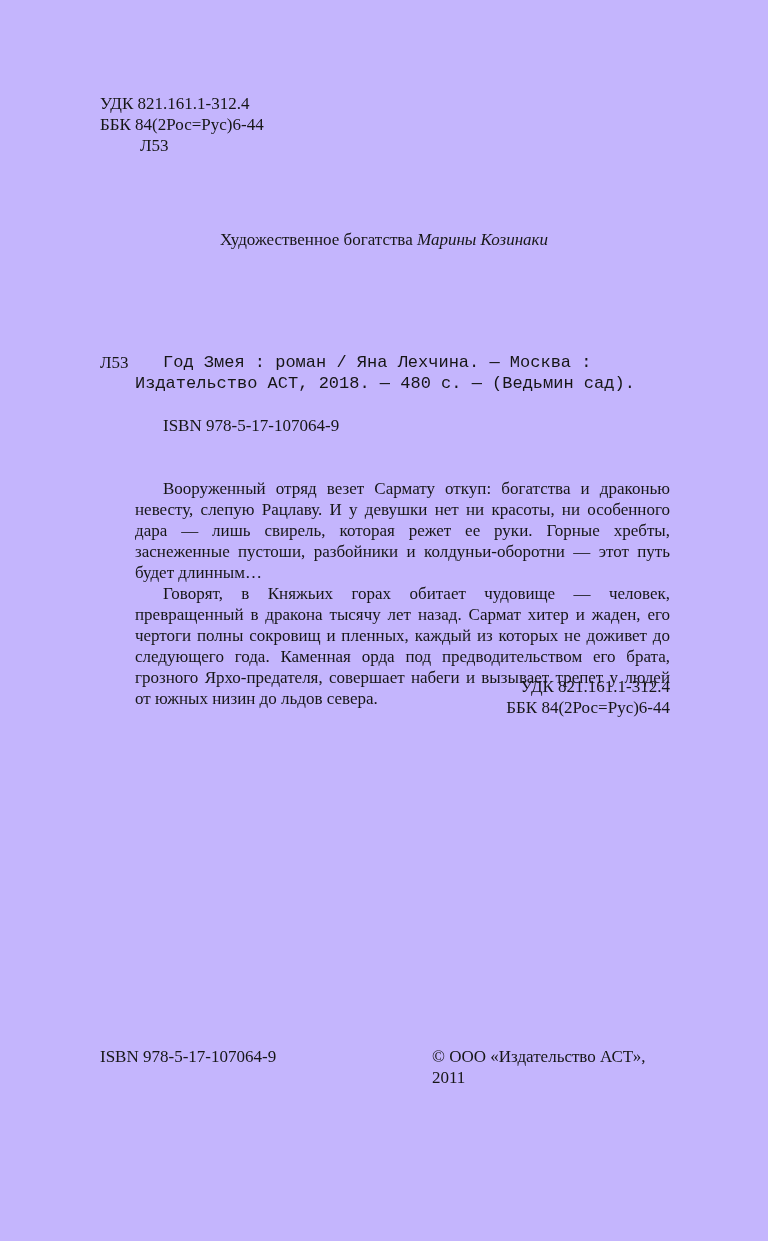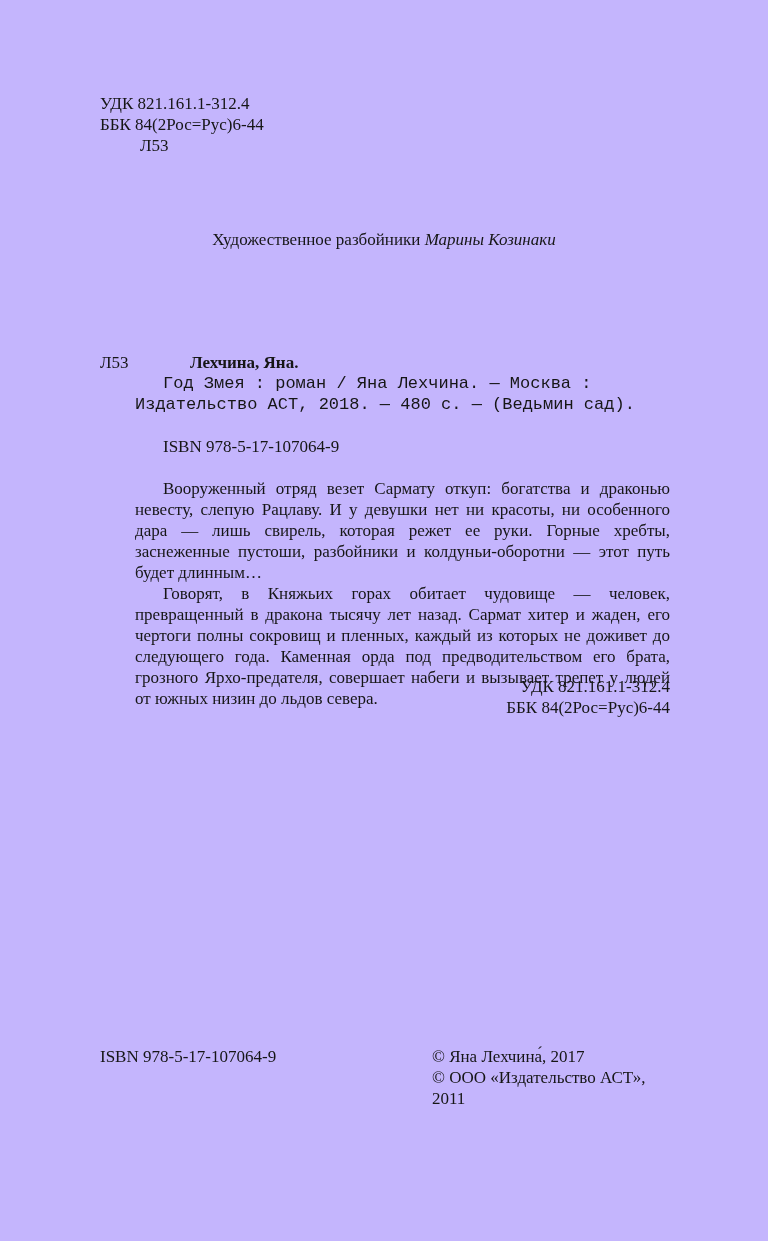--- a/index.html
+++ b/index.html
@@ -43,43 +43,41 @@
 
 <div class="page">
 
   <div class="top-codes">
     <div>УДК 821.161.1-312.4</div>
     <div>ББК 84(2Рос=Рус)6-44</div>
     <div class="code-indent">Л53</div>
   </div>
 
   <div class="design-credit">
-    <span>Художественное разбойники </span><i>Марины Козинаки</i>
+    <span>Художественное богатства </span><i>Марины Козинаки</i>
   </div>
 
   <div class="catalog">
     <div class="catalog-code">Л53</div>
     <div class="catalog-body">
-      <p class="author">Лехчина, Яна.</p>
       <p class="desc">Год Змея : роман / Яна Лехчина. — Москва : Издательство АСТ, 2018. — 480 с. — (Ведьмин сад).</p>
       <p class="isbn">ISBN 978-5-17-107064-9</p>
     </div>
   </div>
 
   <div class="annotation">
     <p>Вооруженный отряд везет Сармату откуп: богатства и драконью невесту, слепую Рацлаву. И у девушки нет ни красоты, ни особенного дара — лишь свирель, которая режет ее руки. Горные хребты, заснеженные пустоши, разбойники и колдуньи-оборотни — этот путь будет длинным…</p>
     <p>Говорят, в Княжьих горах обитает чудовище — человек, превращенный в дракона тысячу лет назад. Сармат хитер и жаден, его чертоги полны сокровищ и пленных, каждый из которых не доживет до следующего года. Каменная орда под предводительством его брата, грозного Ярхо-предателя, совершает набеги и вызывает трепет у людей от южных низин до льдов севера.</p>
   </div>
 
   <div class="codes-right">
     <div>УДК 821.161.1-312.4</div>
     <div>ББК 84(2Рос=Рус)6-44</div>
   </div>
 
   <div class="footer">
     <div class="footer-isbn">ISBN 978-5-17-107064-9</div>
     <div class="copyrights">
-      <div>© Яна Лехчина́, 2017</div>
       <div>© ООО «Издательство АСТ», 2011</div>
     </div>
   </div>
 
 </div>
 
 </body></html>

